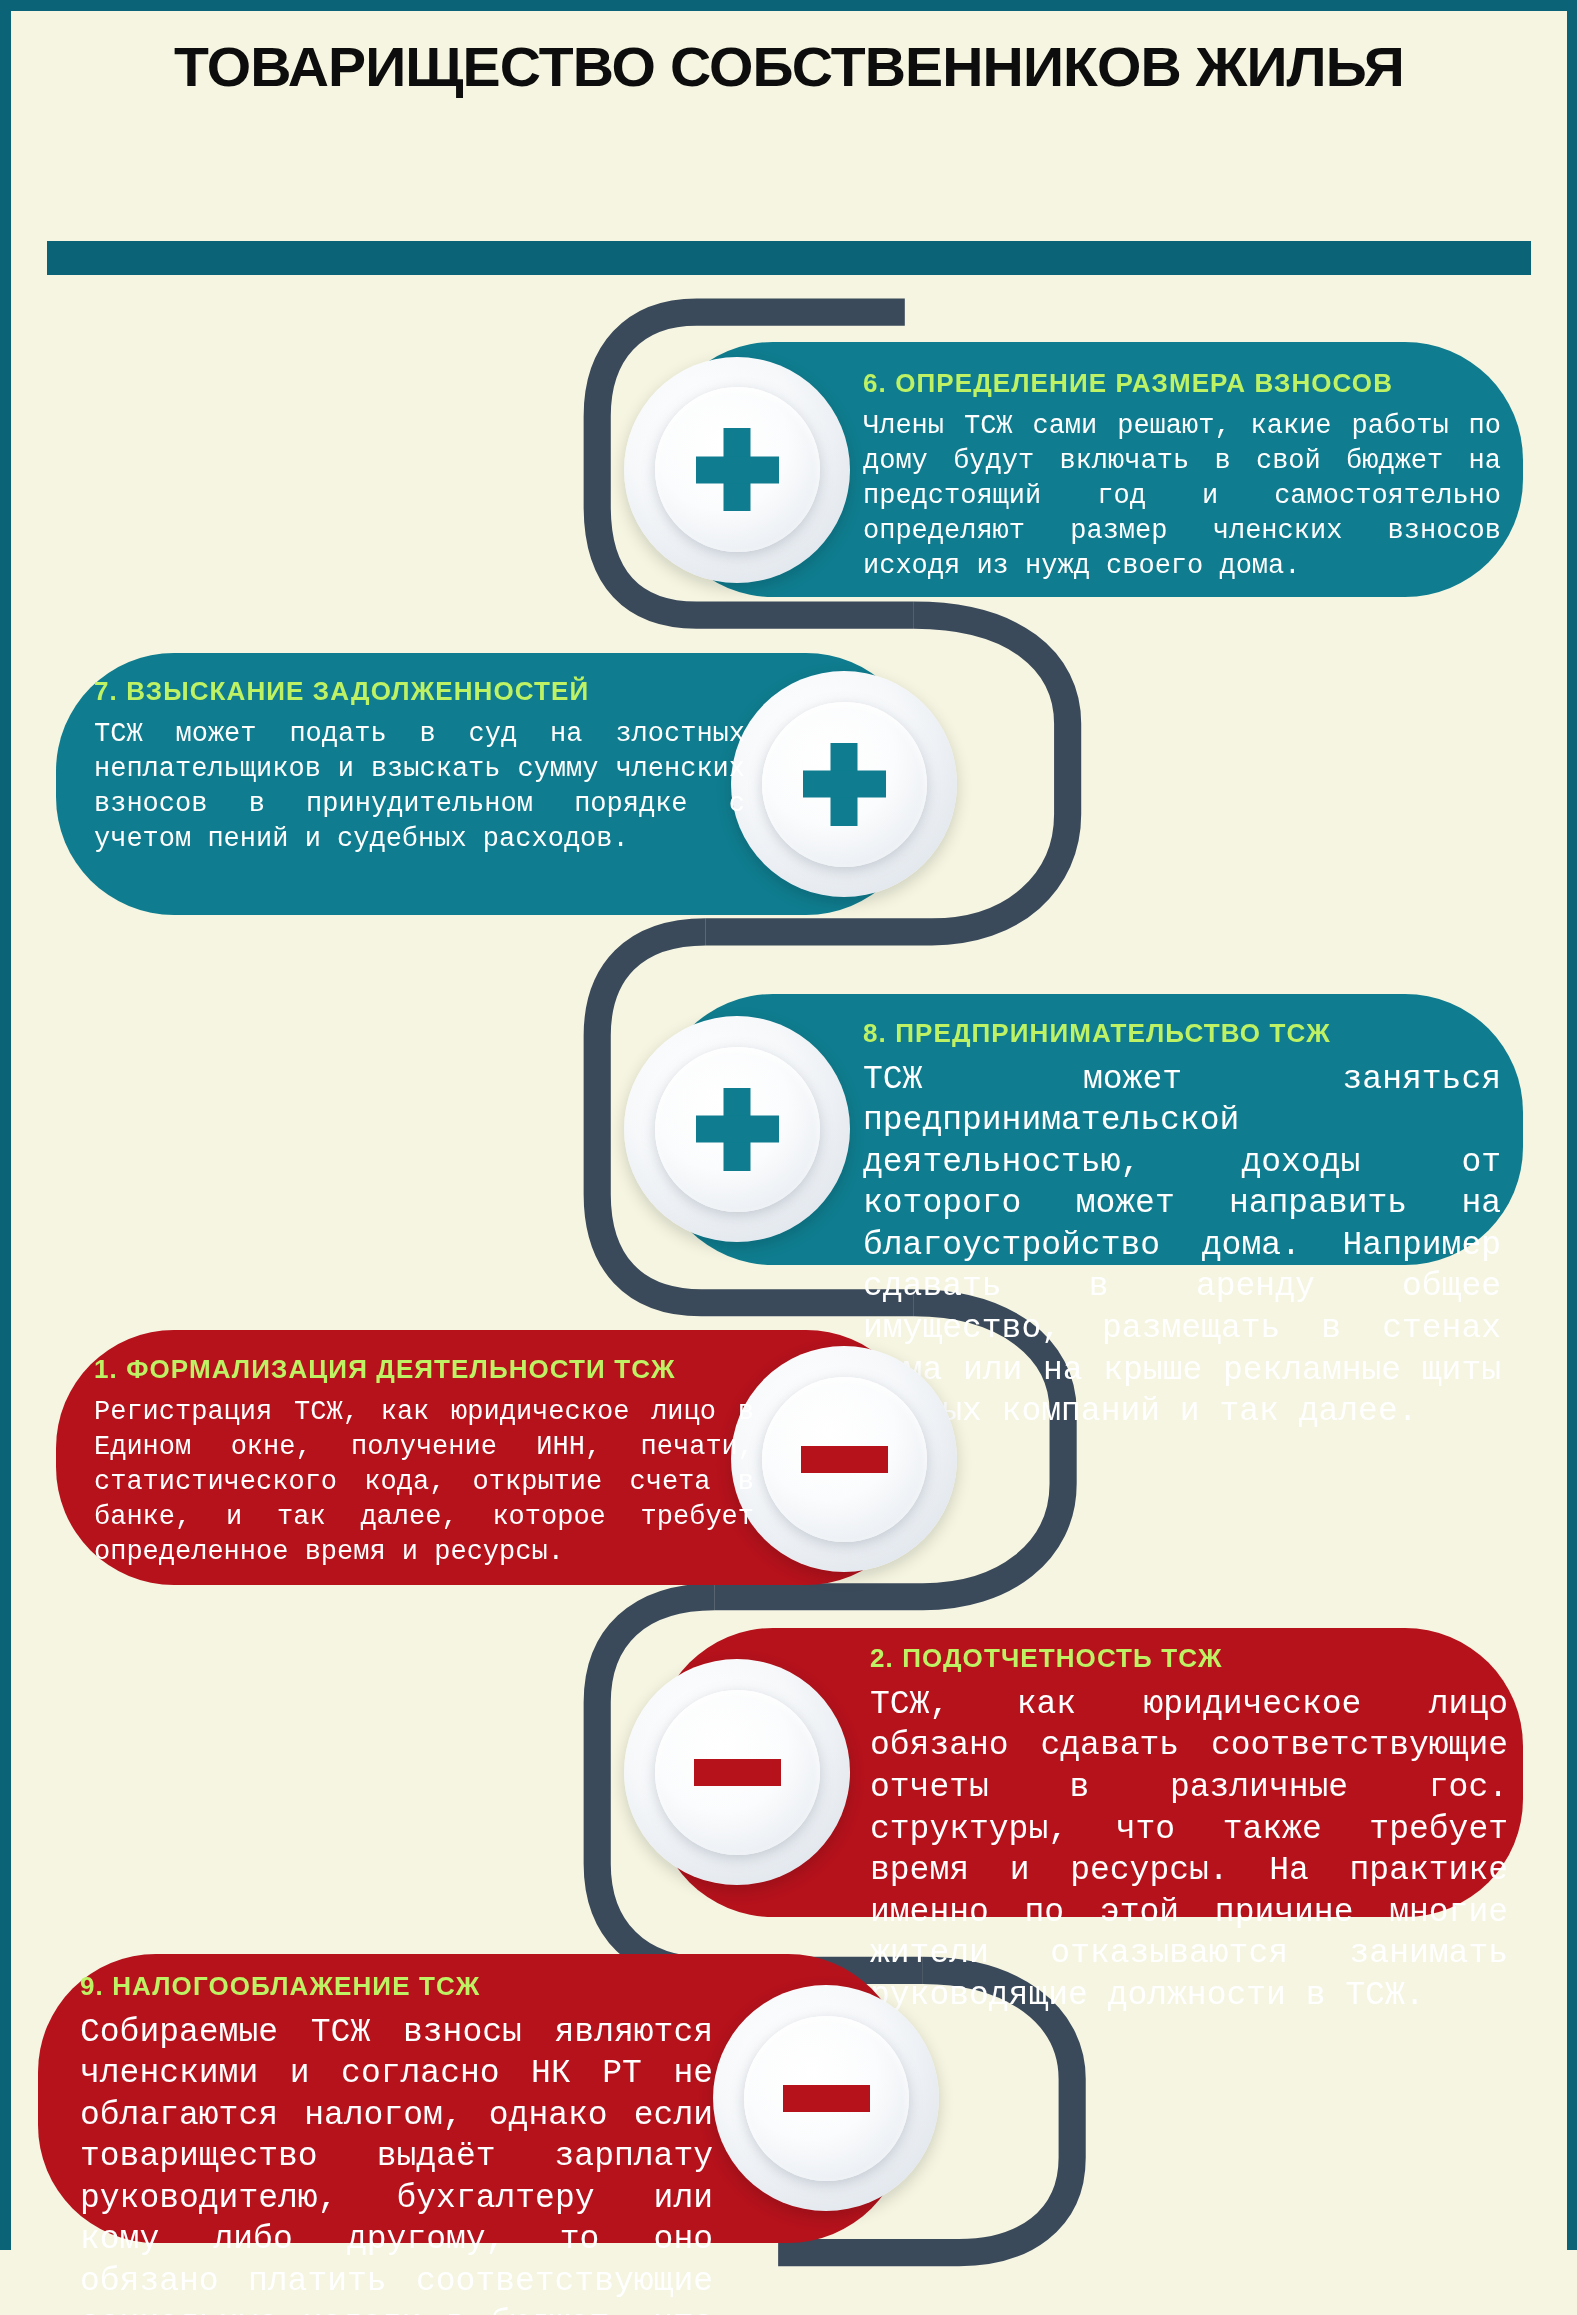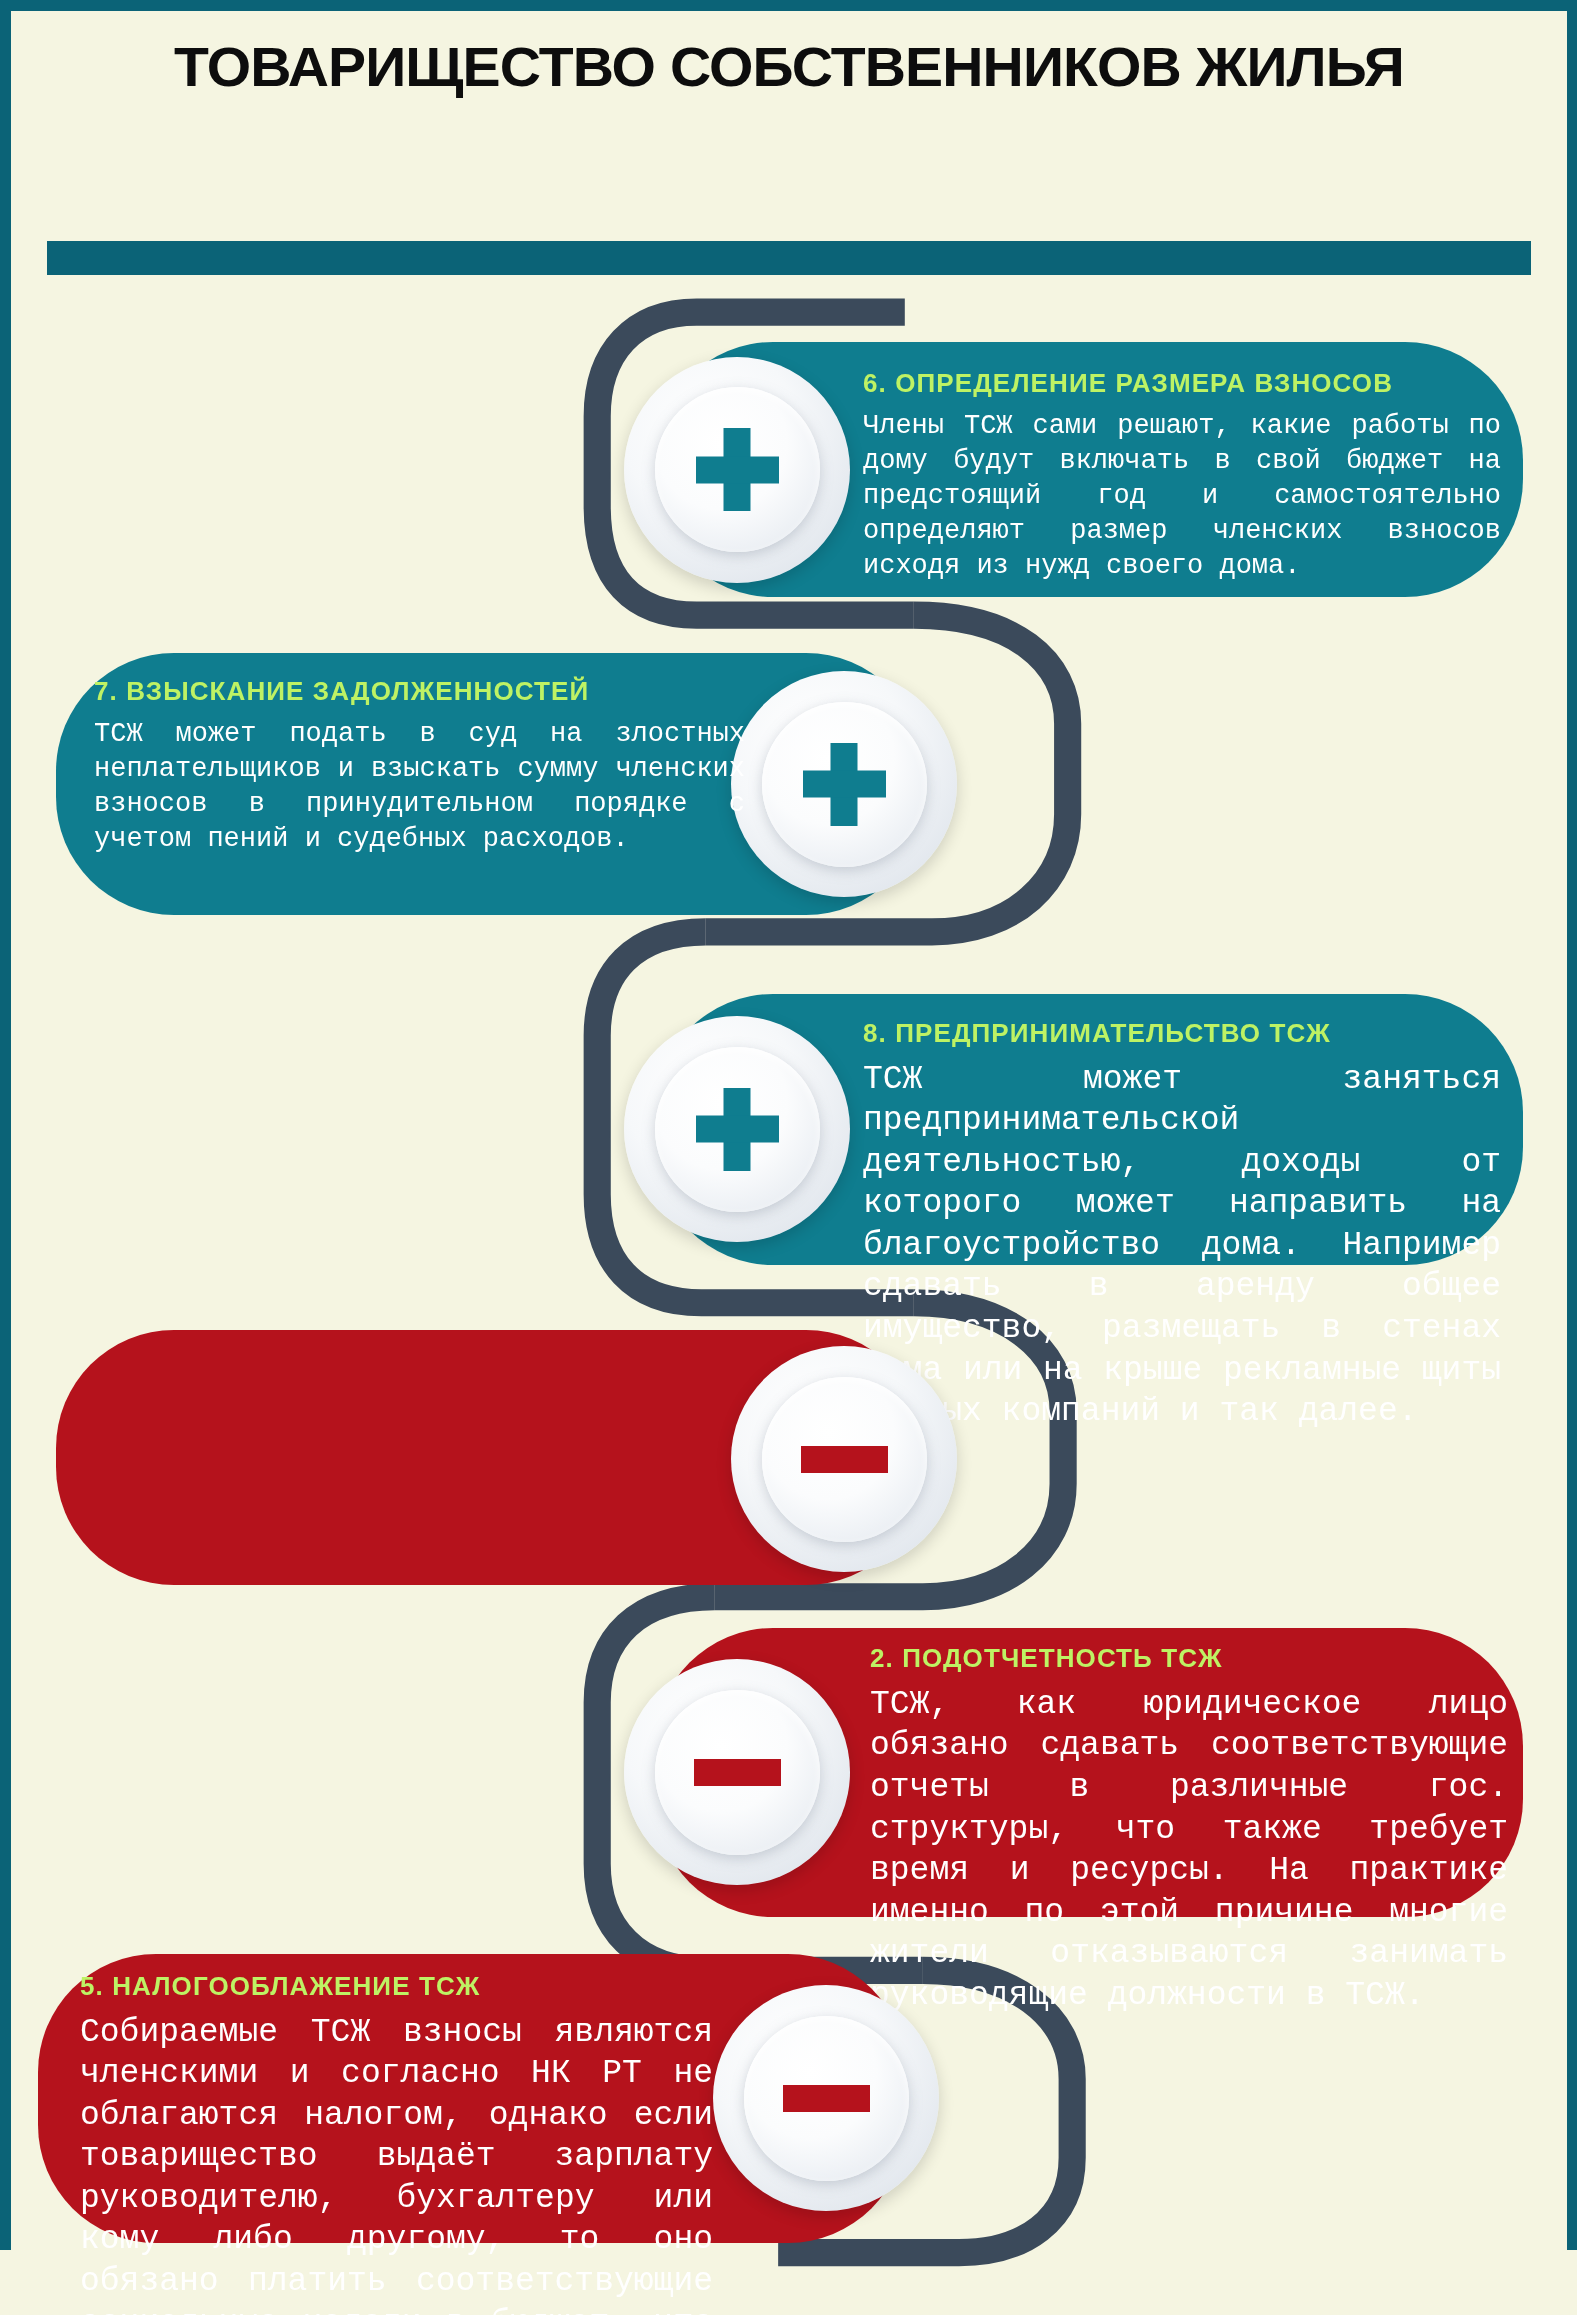--- a/index.html
+++ b/index.html
@@ -183,20 +183,24 @@
     <p class="card-text tight">ТСЖ может заняться предпринимательской деятельностью, доходы от которого может направить на благоустройство дома. Например сдавать в аренду общее имущество, размещать в стенах дома или на крыше рекламные щиты разных компаний и так далее.</p>
   </div>
 </div>
 
 <div class="card red" style="left:56px;top:1330px;width:868px;height:255px;">
   <div class="card-badge" style="right:-33px;top:16.3px;width:226px;height:226px;">
     <div class="inner" style="width:165px;height:165px;">
       <span class="glyph-minus" style="display:block;width:87px;height:27px;"></span>
     </div>
   </div>
+  <div class="card-body" style="left:38px;top:25px;width:660px;">
+    <div class="card-heading">1. ФОРМАЛИЗАЦИЯ ДЕЯТЕЛЬНОСТИ ТСЖ</div>
+    <p class="card-text">Регистрация ТСЖ, как юридическое лицо в Едином окне, получение ИНН, печати, статистического кода, открытие счета в банке, и так далее, которое требует определенное время и ресурсы.</p>
+  </div>
 </div>
 
 <div class="card red" style="left:655px;top:1628px;width:868px;height:289px;">
   <div class="card-badge" style="left:-31px;top:31px;width:226px;height:226px;">
     <div class="inner" style="width:165px;height:165px;">
       <span class="glyph-minus" style="display:block;width:87px;height:27px;"></span>
     </div>
   </div>
   <div class="card-body" style="left:215px;top:16.3px;width:638px;">
     <div class="card-heading">2. ПОДОТЧЕТНОСТЬ ТСЖ</div>
@@ -204,17 +208,17 @@
   </div>
 </div>
 
 <div class="card red" style="left:38px;top:1954px;width:868px;height:289px;">
   <div class="card-badge" style="right:-33px;top:31px;width:226px;height:226px;">
     <div class="inner" style="width:165px;height:165px;">
       <span class="glyph-minus" style="display:block;width:87px;height:27px;"></span>
     </div>
   </div>
   <div class="card-body" style="left:42px;top:18px;width:633px;">
-    <div class="card-heading">5. НАЛОГООБЛАЖЕНИЕ ТСЖ</div>
+    <div class="card-heading">9. НАЛОГООБЛАЖЕНИЕ ТСЖ</div>
     <p class="card-text tight">Собираемые ТСЖ взносы являются членскими и согласно НК РТ не облагаются налогом, однако если товарищество выдаёт зарплату руководителю, бухгалтеру или кому либо другому, то оно обязано платить соответствующие социальные налоги в бюджет, что может повлиять на размер членских взносов.</p>
   </div>
 </div>
 
 
 </body></html>

